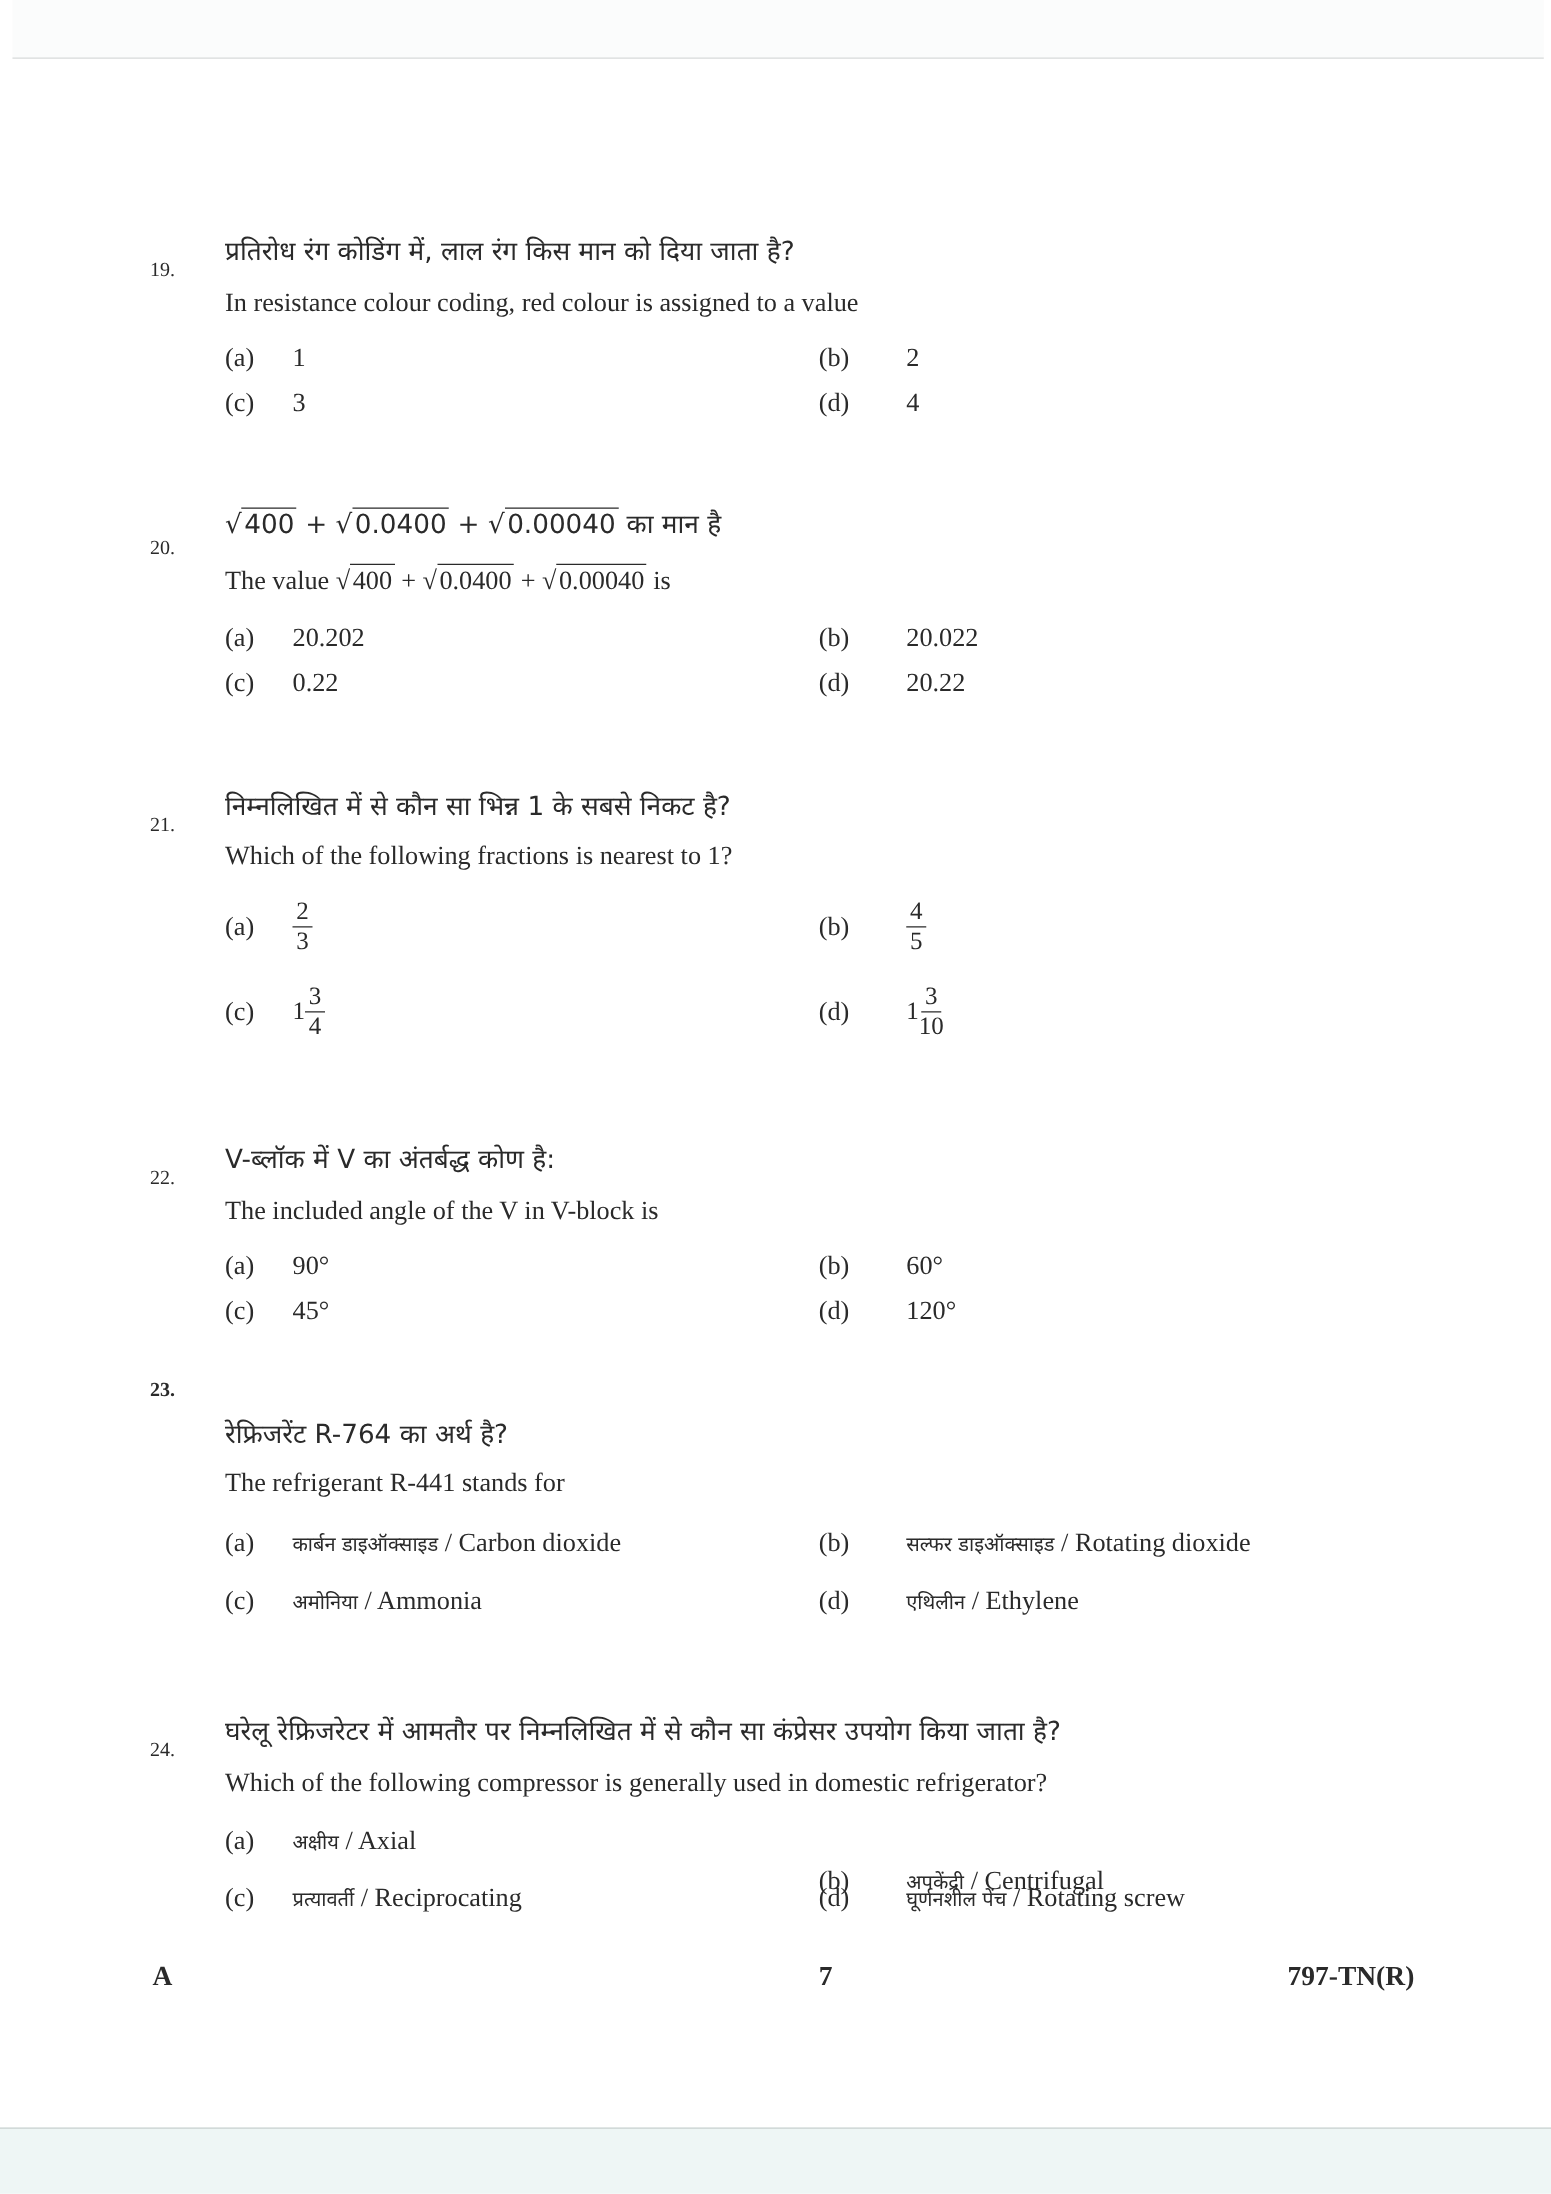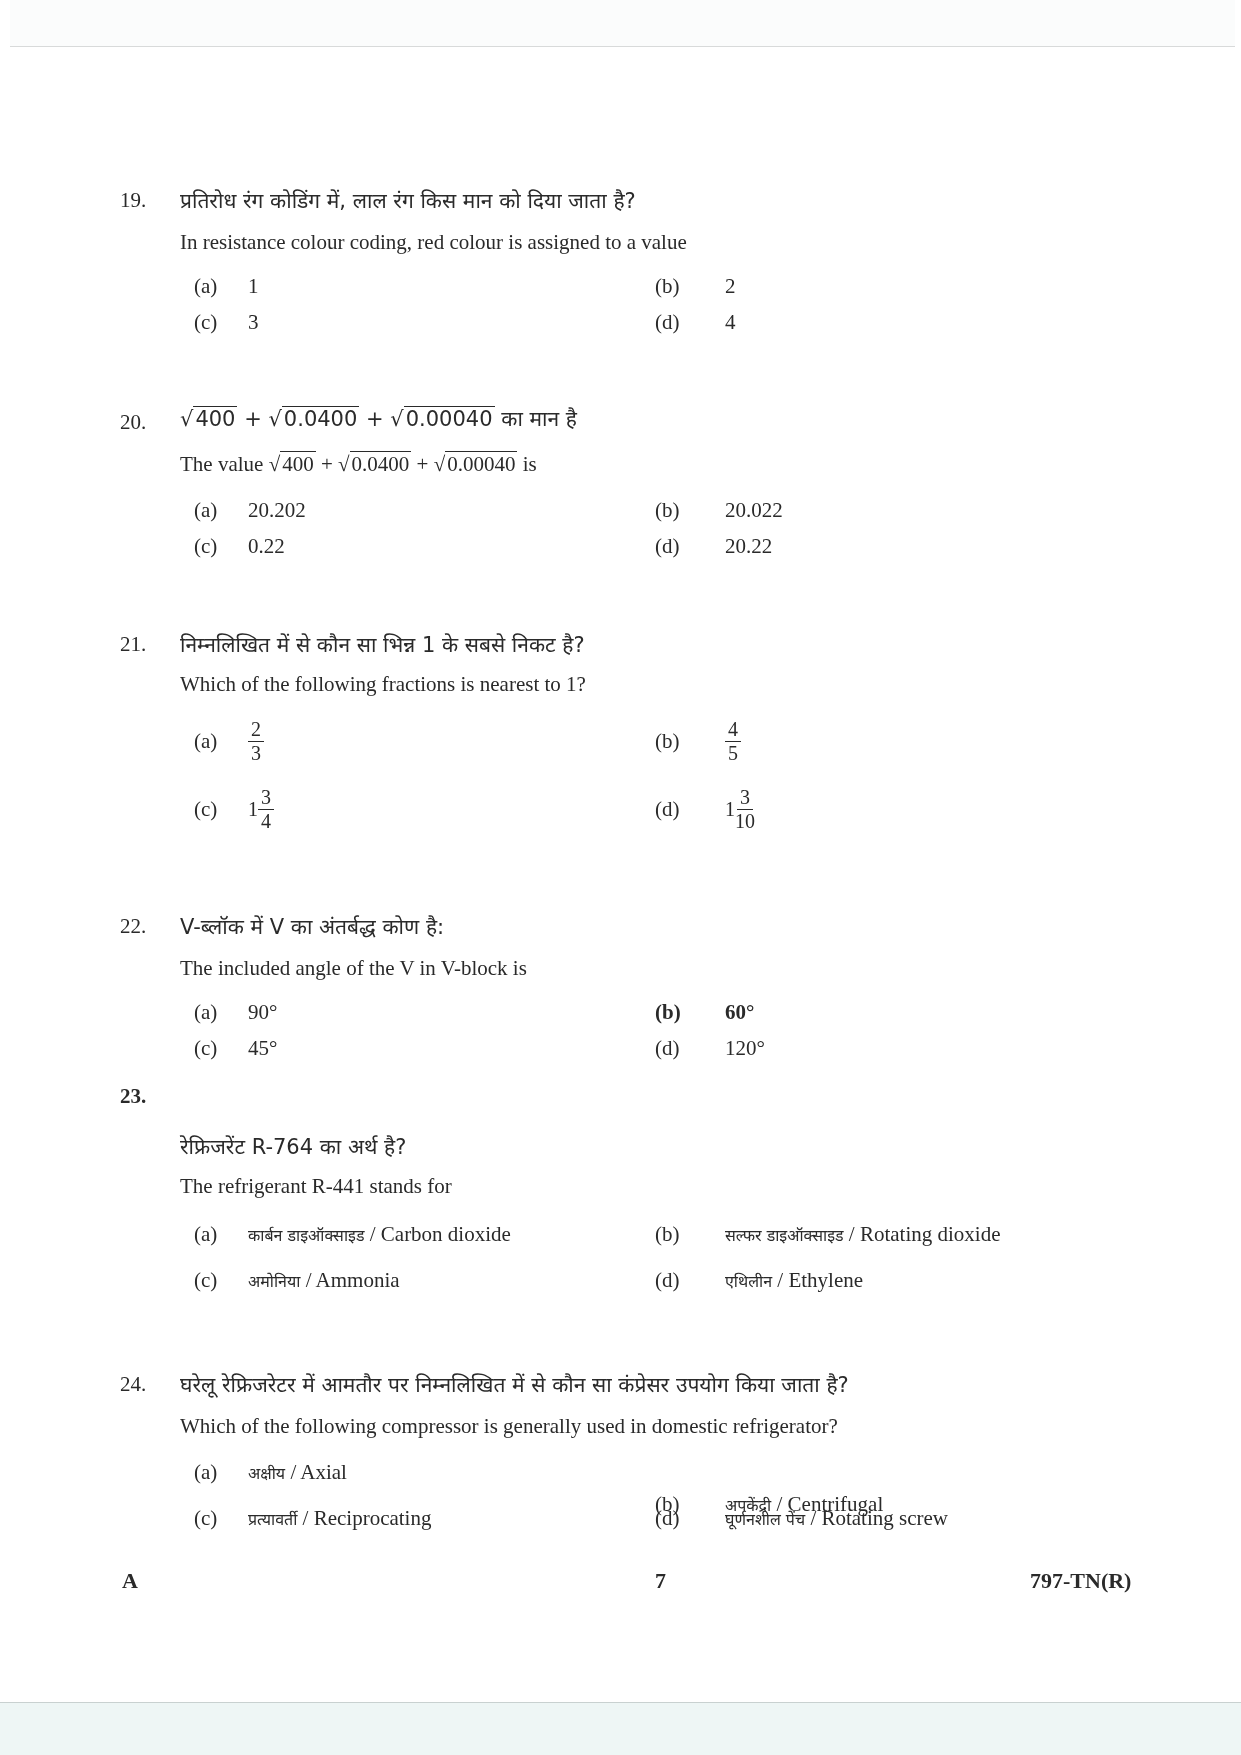--- a/index.html
+++ b/index.html
@@ -11,36 +11,37 @@
   .scan-top {
     position:absolute; left:10px; top:0; width:1225px; height:46px;
     background:#fbfcfc; border-bottom:1px solid #d8dada;
   }
   .scan-bottom {
     position:absolute; left:0; top:1702px; width:1241px; height:53px;
     background:#eef6f5; border-top:1px solid #c9d1d0;
   }
   .q { position:absolute; left:0; width:1241px; }
   .qnum {
-    position:absolute; left:120px; font-size:21px;
+    position:absolute; left:120px; font-size:16px;
     font-family:"Liberation Serif","DejaVu Serif",serif;
+    margin-top:20px;
   }
   .hindi {
     position:absolute; left:180px; font-size:21px;
     font-family:"DejaVu Sans","Liberation Sans",sans-serif; white-space:nowrap;
   }
   .eng {
     position:absolute; left:180px; font-size:21px;
     font-family:"Liberation Serif","DejaVu Serif",serif; white-space:nowrap;
   }
   .opt { position:absolute; font-size:21px; font-family:"Liberation Serif","DejaVu Serif",serif; white-space:nowrap; }
   .opt .lbl { display:inline-block; width:54px; }
   .opt .val { display:inline-block; }
   .opt .hi { font-family:"DejaVu Sans","Liberation Sans",sans-serif; font-size:16px; }
-  .col-a { left:180px;margin-left:14px; }
+  .col-a { left:180px; }
   .col-b { left:655px; }
   .col-b .lbl { width:70px; }
   .sqrt { display:inline-block; }
   .sqrt .rad { border-top:1.5px solid #2a2a2a; padding:0 2px; }
   .frac { display:inline-flex; flex-direction:column; align-items:center; vertical-align:middle; font-size:20px; line-height:1.15; }
   .frac .num { border-bottom:1.5px solid #2a2a2a; padding:0 3px; }
   .whole { vertical-align:middle; font-size:20px; }
   .footer { position:absolute; top:1568px; font-size:22px; font-weight:bold; font-family:"Liberation Serif","DejaVu Serif",serif; }
 </style>
 </head>
@@ -103,21 +104,21 @@
         <span class="num">3</span>
         <span class="den">10</span>
       </span></div>
 </div>
 
 <div class="q" style="top:0;">
   <span class="qnum" style="top:914px;">22.</span>
   <span class="hindi" style="top:912px;">V-ब्लॉक में V का अंतर्बद्ध कोण है:</span>
   <span class="eng" style="top:956px;">The included angle of the V in V-block is</span>
   <div class="opt col-a" style="top:1000px;"><span class="lbl">(a)</span><span class="val">90°</span></div>
-  <div class="opt col-b" style="top:1000px;font-weight:bold;"><span class="lbl">(b)</span><span class="val">60°</span></div>
+  <div class="opt col-b" style="top:1000px;"><span class="lbl">(b)</span><span class="val">60°</span></div>
   <div class="opt col-a" style="top:1036px;"><span class="lbl">(c)</span><span class="val">45°</span></div>
   <div class="opt col-b" style="top:1036px;"><span class="lbl">(d)</span><span class="val">120°</span></div>
 </div>
 
 <div class="q" style="top:0;">
   <span class="qnum" style="top:1084px;font-weight:bold;">23.</span>
   <span class="hindi" style="top:1132px;">रेफ्रिजरेंट R-764 का अर्थ है?</span>
   <span class="eng" style="top:1174px;">The refrigerant R-441 stands for</span>
   <div class="opt col-a" style="top:1222px;"><span class="lbl">(a)</span><span class="val hi">कार्बन डाइऑक्साइड</span> <span class="val">/ Carbon dioxide</span></div>
   <div class="opt col-b" style="top:1222px;"><span class="lbl">(b)</span><span class="val hi">सल्फर डाइऑक्साइड</span> <span class="val">/ Rotating dioxide</span></div>

